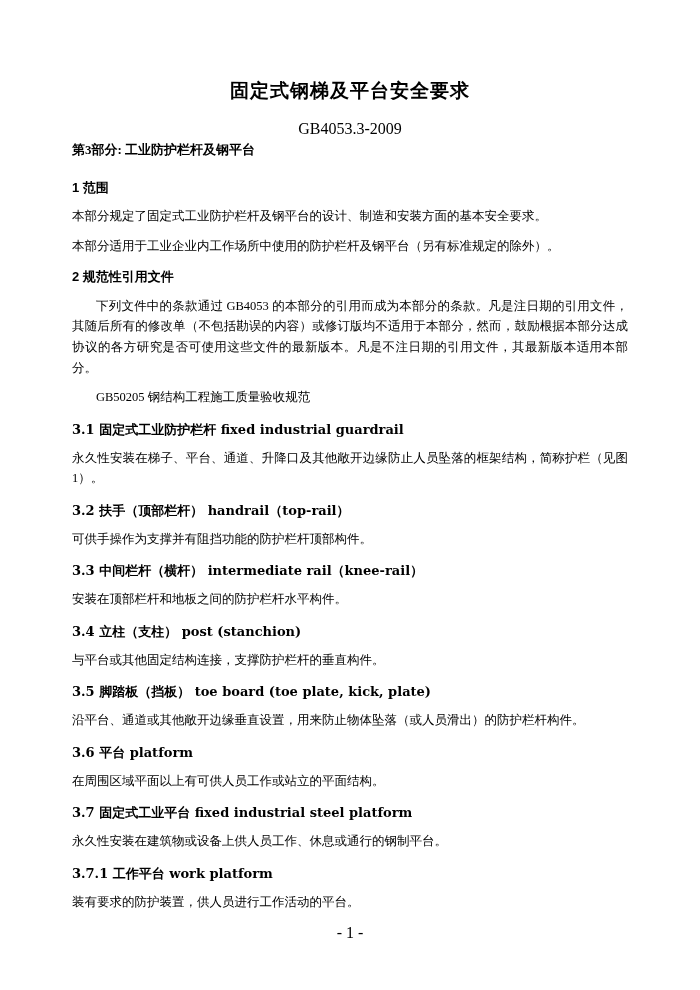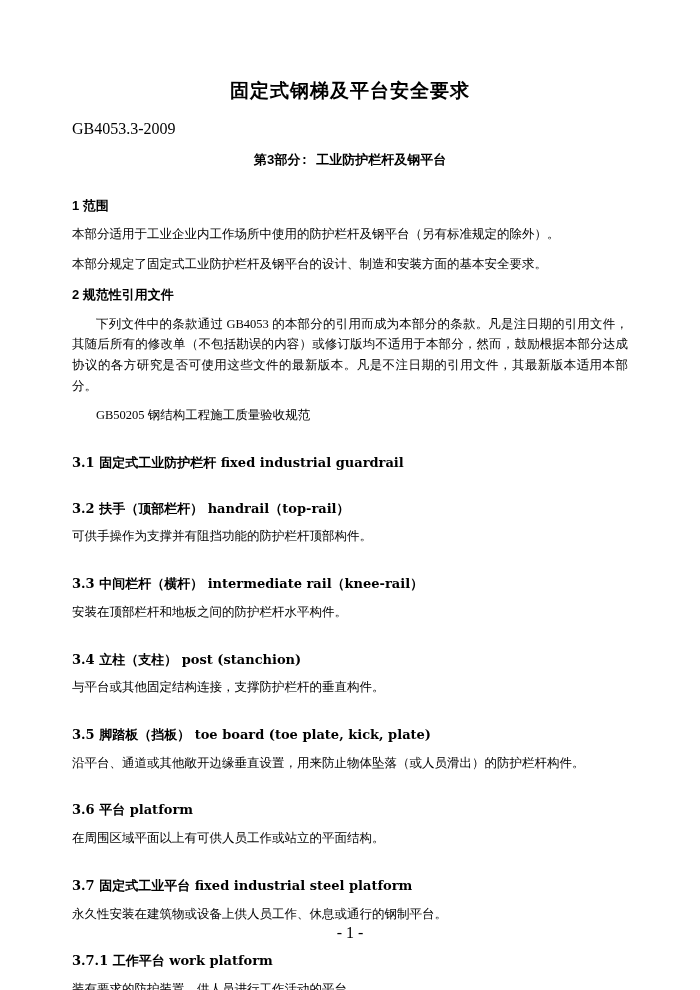--- a/index.html
+++ b/index.html
@@ -24,30 +24,31 @@
   }
   .doc-title {
     text-align: center;
     font-size: 19px;
     font-weight: bold;
     letter-spacing: 1px;
     margin: 0 0 16px 0;
     font-family: Liberation Serif, serif;
   }
   .doc-std-no {
+    text-align: center;
     font-size: 16px;
-    margin: 0 0 13px 0;
+    margin: 0 0 3px 0;
     font-family: "Liberation Serif", serif;
   }
   .doc-subtitle {
-    text-align: center;
+    text-align: left;
     font-size: 13px;
     font-weight: bold;
-    margin: 0 0 28px 0;
-    font-family: Liberation Mono, monospace;
+    margin: 0 0 20px 0;
+    font-family: Liberation Serif, serif;
   }
   .sec-h {
     font-size: 13px;
     font-weight: bold;
     margin: 0 0 9px 0;
     font-family: Liberation Sans, sans-serif;
     line-height: 1.4;
   }
   .para {
     font-size: 12.5px;
@@ -55,21 +56,21 @@
     line-height: 1.65;
     text-align: justify;
     font-family: "Liberation Serif", serif;
   }
   .para.indent {
     text-indent: 24px;
   }
   .term-h {
     font-size: 13px;
     font-weight: bold;
-    margin: 16px 0 8px 0;
+    margin: 1px 0 8px 0;
     line-height: 1.45;
     font-family: "DejaVu Serif", "Liberation Serif", serif;
   }
   .blk {
     margin-bottom: 2px;
   }
   .spacer-sm { height: 3px; }
   .page-num {
     position: absolute;
     bottom: 48px;
@@ -84,37 +85,38 @@
 <body>
 
 <div class="page">
 
   <h1 class="doc-title">固定式钢梯及平台安全要求</h1>
   <div class="doc-std-no">GB4053.3-2009</div>
   <div class="doc-subtitle">第3部分: 工业防护栏杆及钢平台</div>
 
   <div class="blk">
     <div class="sec-h">1 范围</div>
+    <p class="para">本部分规定了固定式工业防护栏杆及钢平台的设计、制造和安装方面的基本安全要求。</p>
     <p class="para">本部分适用于工业企业内工作场所中使用的防护栏杆及钢平台（另有标准规定的除外）。</p>
-    <p class="para">本部分规定了固定式工业防护栏杆及钢平台的设计、制造和安装方面的基本安全要求。</p>
   </div>
 
   <div class="spacer-sm"></div>
 
   <div class="blk">
     <div class="sec-h">2  规范性引用文件</div>
     <p class="para indent">下列文件中的条款通过 GB4053 的本部分的引用而成为本部分的条款。凡是注日期的引用文件，其随后所有的修改单（不包括勘误的内容）或修订版均不适用于本部分，然而，鼓励根据本部分达成协议的各方研究是否可使用这些文件的最新版本。凡是不注日期的引用文件，其最新版本适用本部分。</p>
     <p class="para indent">GB50205   钢结构工程施工质量验收规范</p>
   </div>
 
   <div class="spacer-sm"></div>
 
 
   <div class="blk">
     <div class="term-h">3.1 固定式工业防护栏杆 fixed industrial guardrail</div>
+    <p class="para">永久性安装在梯子、平台、通道、升降口及其他敞开边缘防止人员坠落的框架结构，简称护栏（见图1）。</p>
   </div>
 
   <div class="spacer-sm"></div>
 
   <div class="blk">
     <div class="term-h">3.2 扶手（顶部栏杆） handrail（top-rail）</div>
     <p class="para">可供手操作为支撑并有阻挡功能的防护栏杆顶部构件。</p>
   </div>
 
   <div class="spacer-sm"></div>

